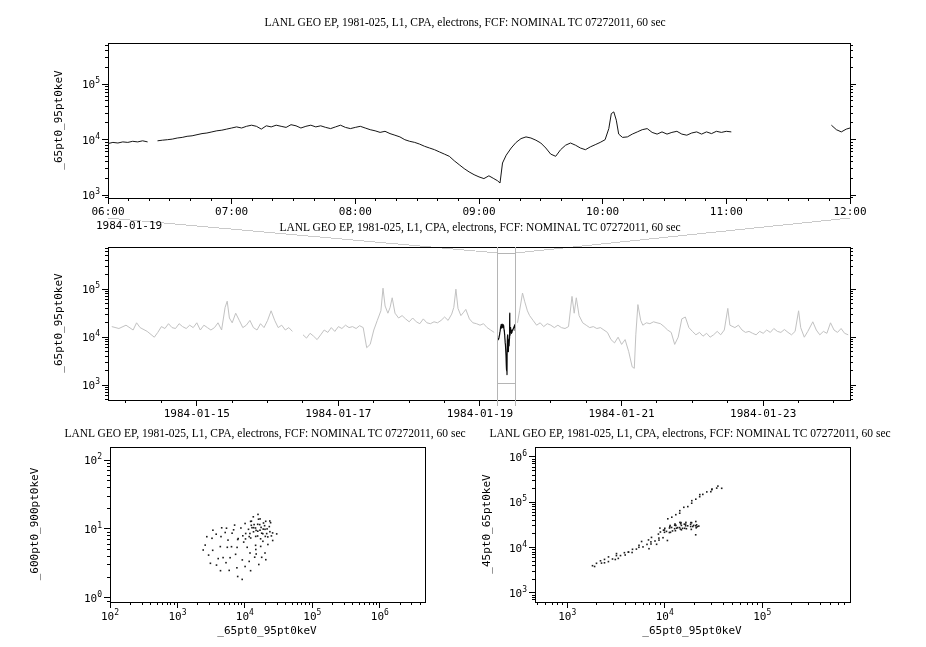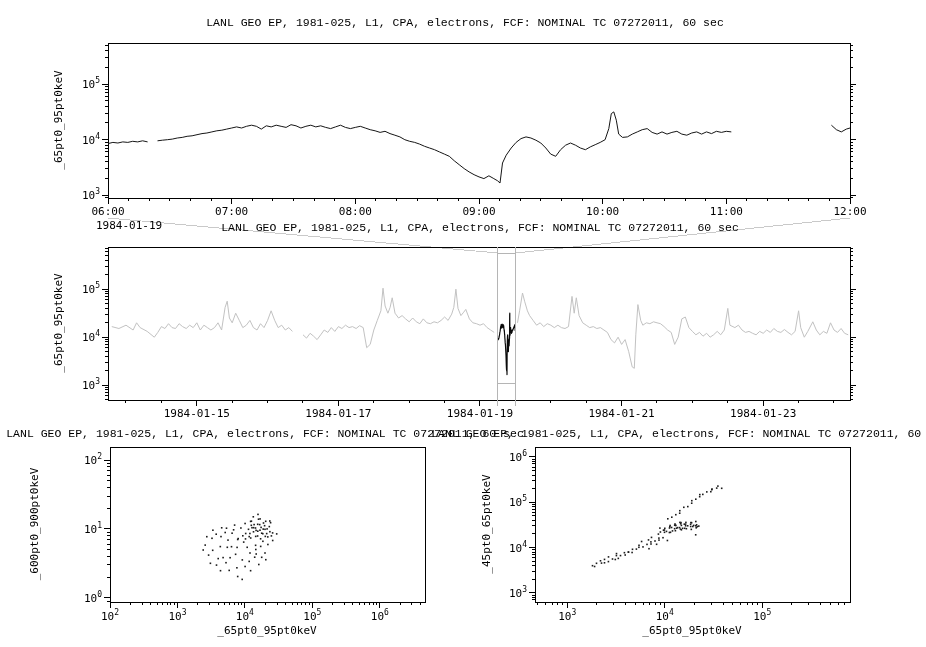--- a/index.html
+++ b/index.html
@@ -1,19 +1,19 @@
 <!DOCTYPE html>
 <html><head>
 <meta charset="utf-8">
 <style>
   html,body{margin:0;padding:0;background:#ffffff;}
   #canvas{position:relative;width:926px;height:647px;background:#ffffff;overflow:hidden;
           font-family:"DejaVu Sans",sans-serif;}
   #plot{position:absolute;left:0;top:0;}
-  .title{position:absolute;font-family:Liberation Mono, monospace;font-size:11.5px;color:#000;
+  .title{position:absolute;font-family:Liberation Serif, serif;font-size:11.5px;color:#000;
          white-space:nowrap;transform:translateX(-50%);letter-spacing:0px;}
   .lbl{position:absolute;font-family:"DejaVu Sans Mono",monospace;font-size:11px;color:#000;
        white-space:nowrap;}
   .ylab{transform:translate(-50%,-50%) rotate(-90deg);}
   .xlab{transform:translateX(-50%);}
 </style>
 </head>
 <body>
 
 <div id="canvas">

